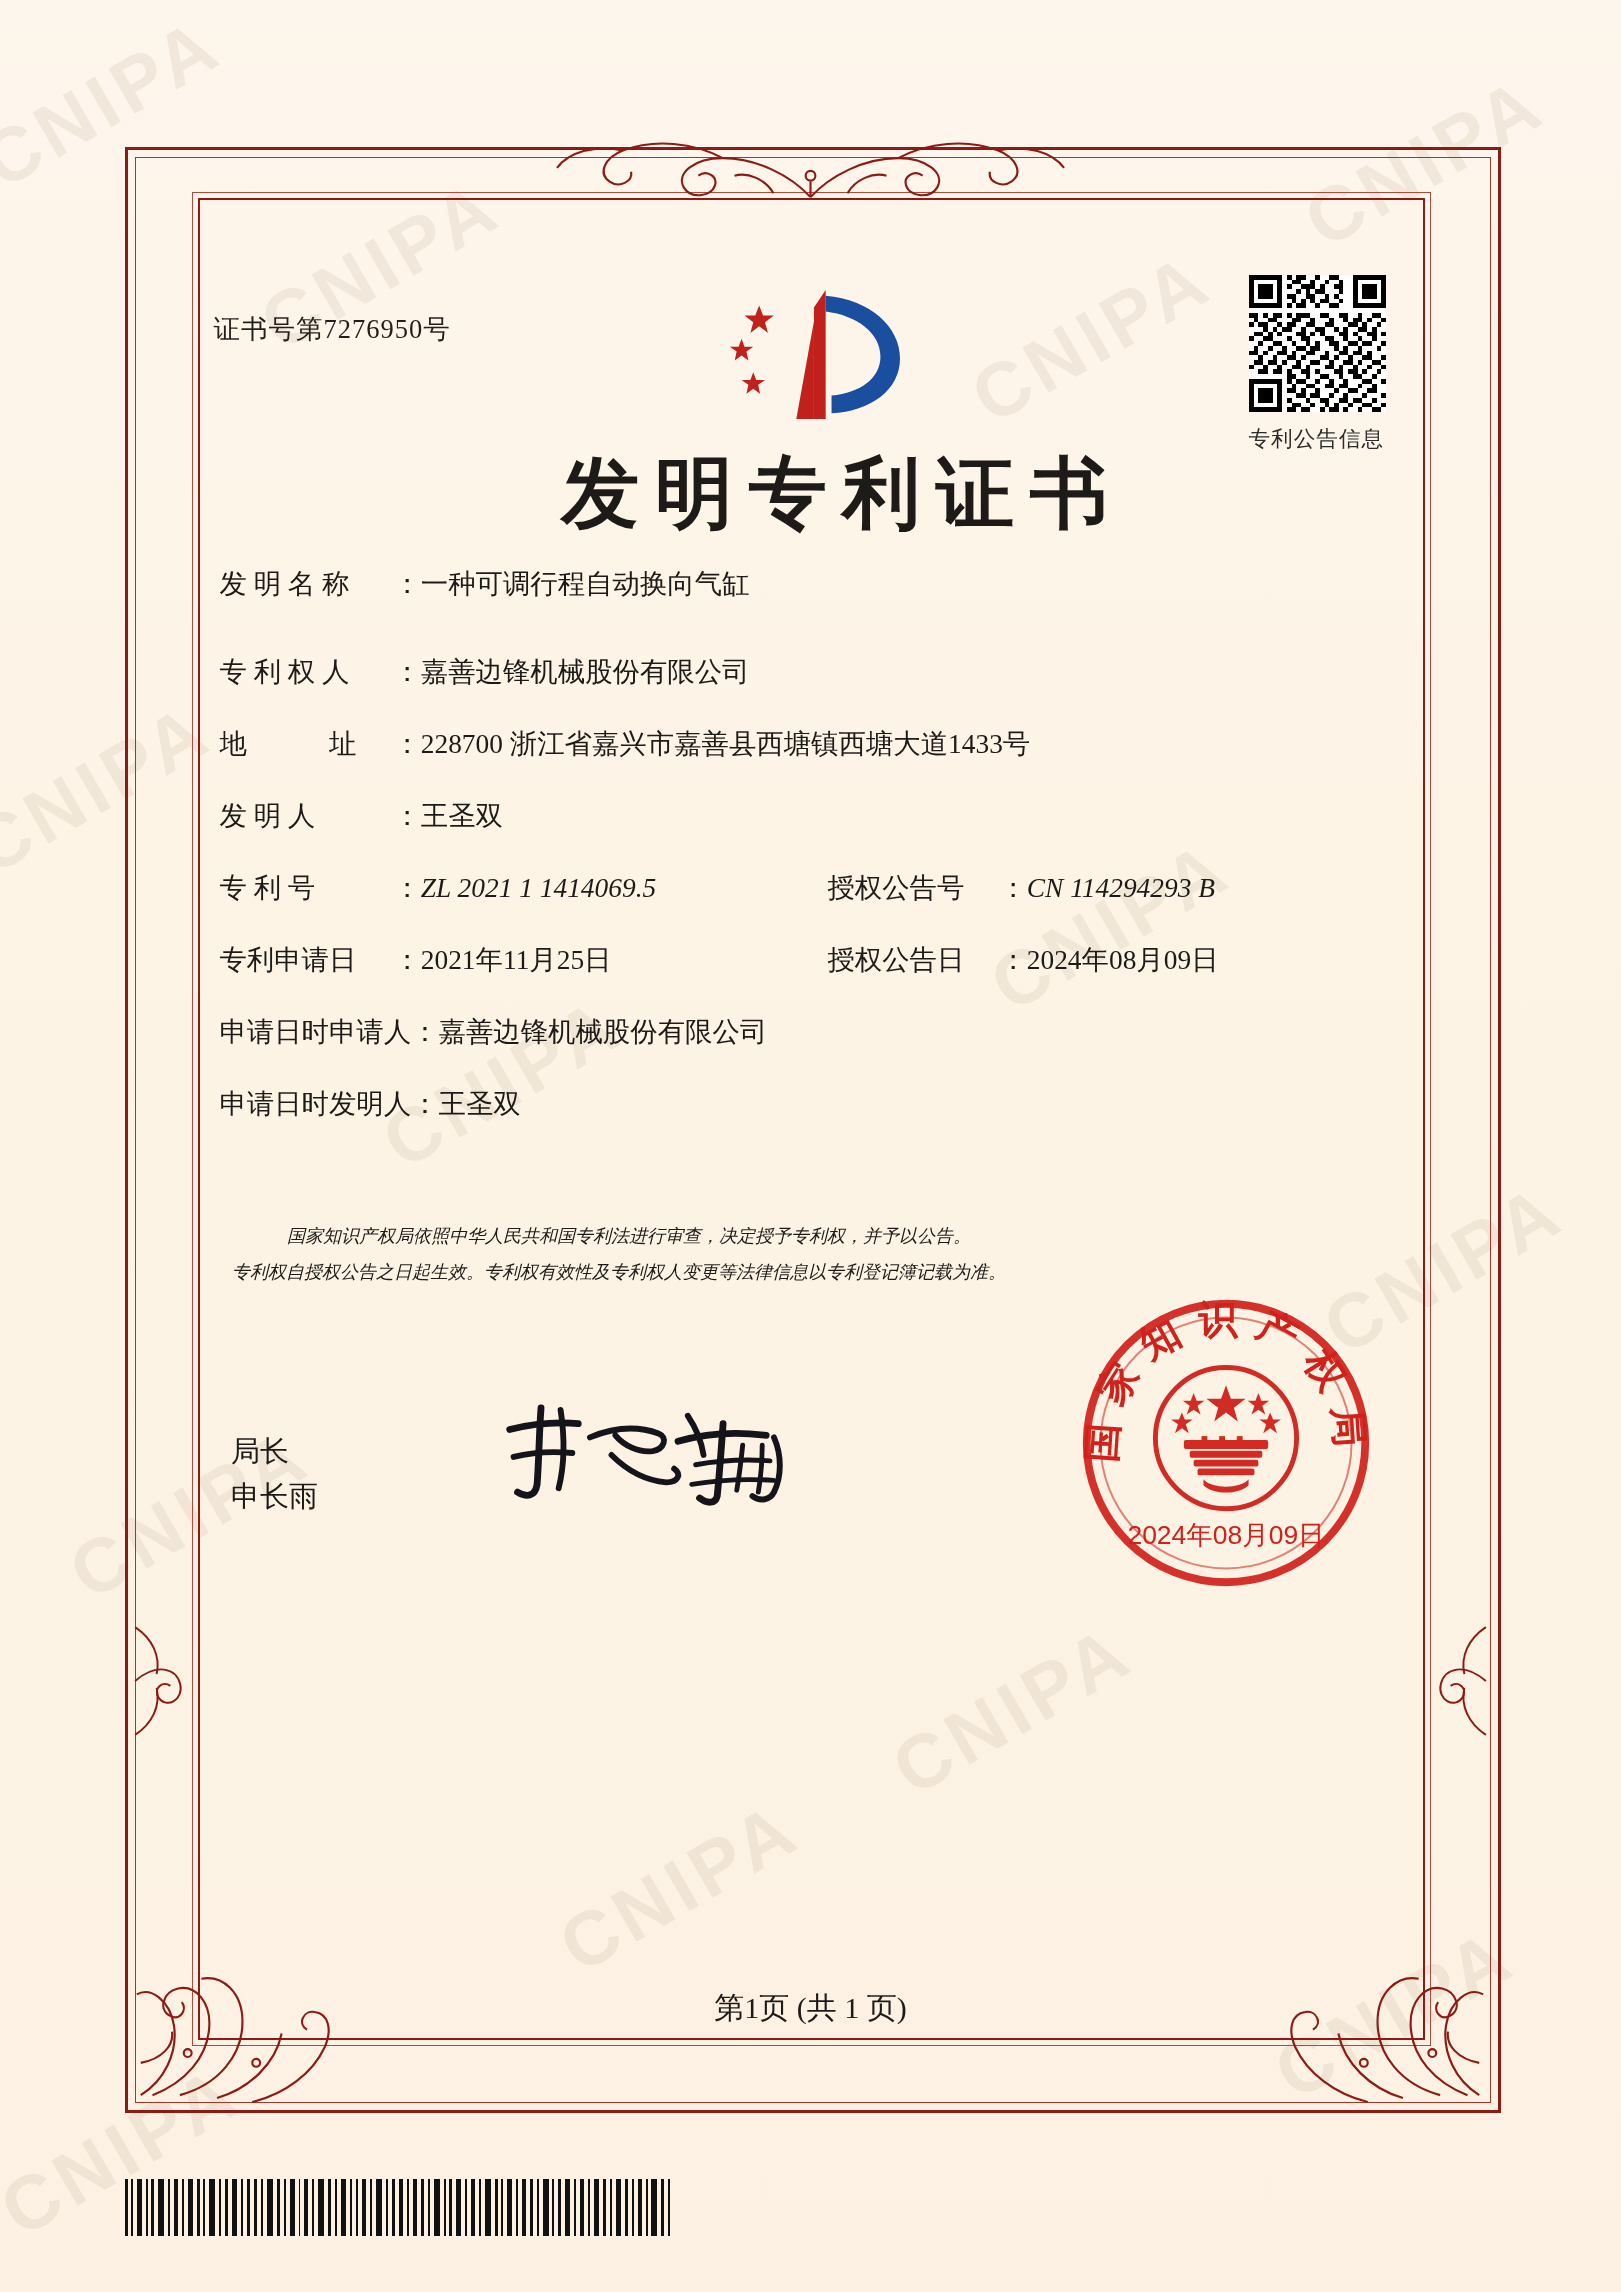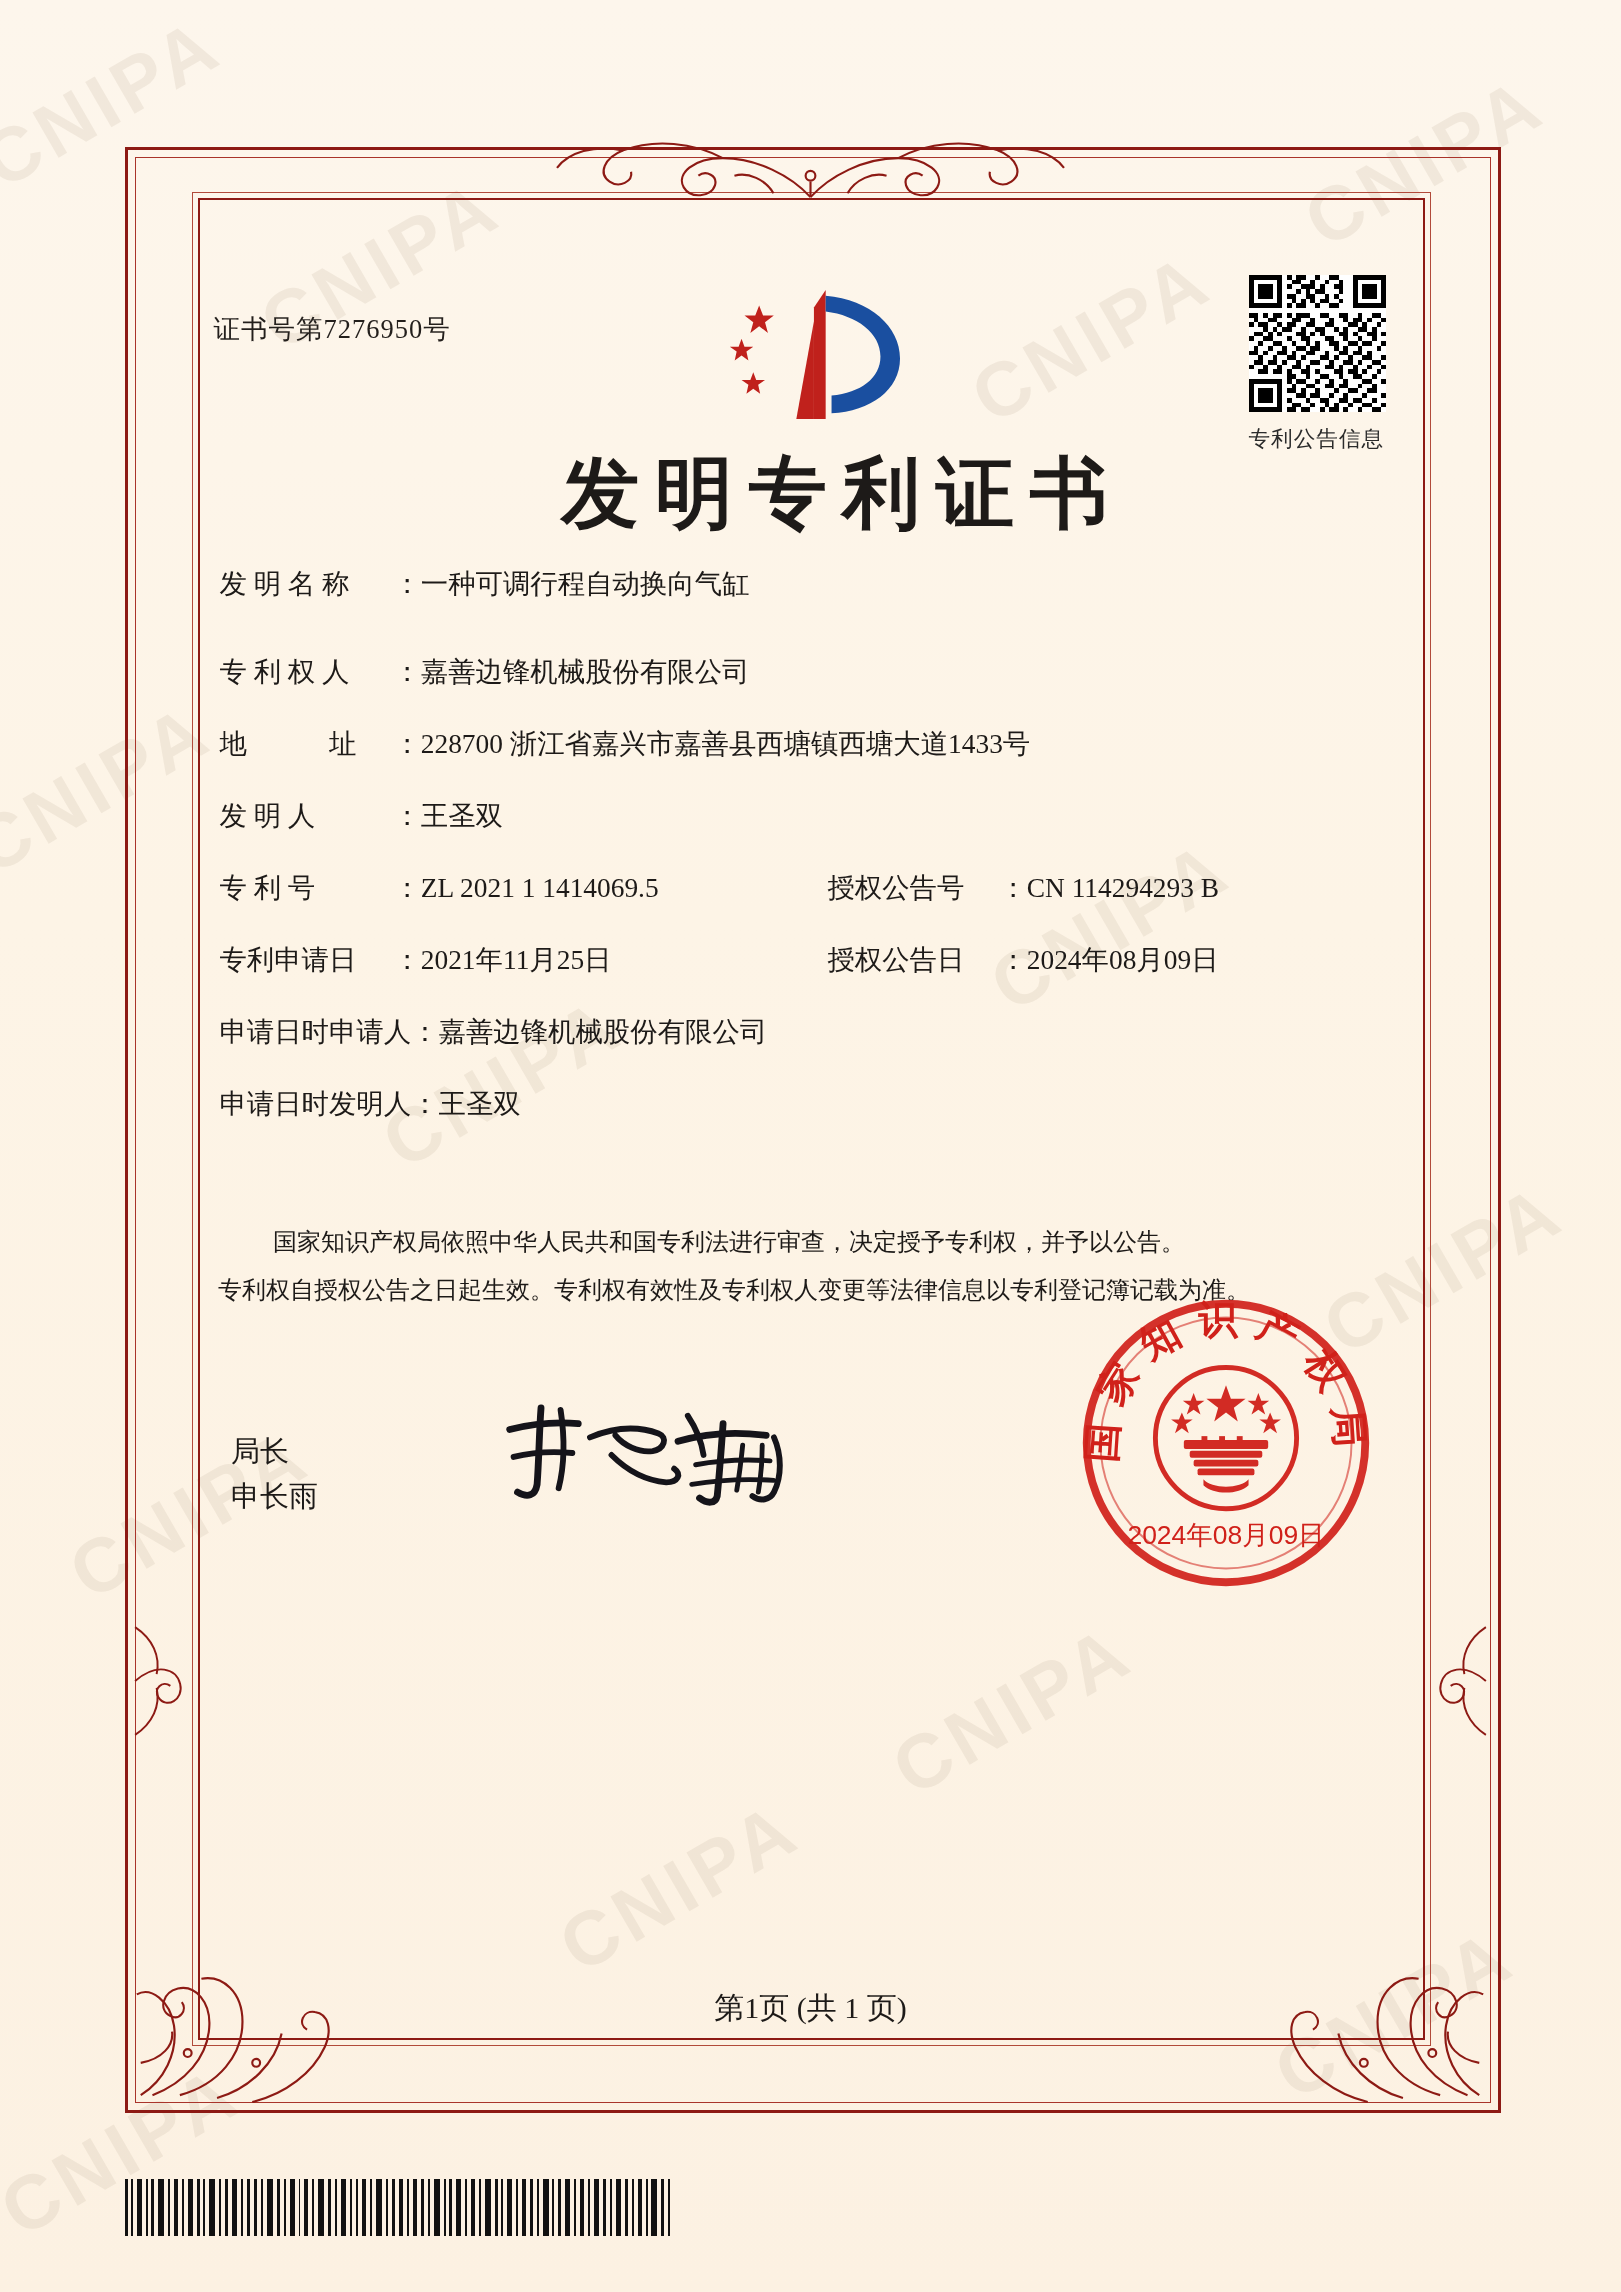--- a/index.html
+++ b/index.html
@@ -174,31 +174,33 @@
   .frow.two-col .col-right {
     flex: 1 1 auto;
     display: flex;
   }
   .col-right .flabel {
     flex: 0 0 172px;
     display: block;
   }
   .mono {
     font-family: "Liberation Serif", serif;
+    font-style: italic;
   }
   
   .statement {
     position: absolute;
     top: 990px;
-    left: 26px;
+    left: 40px;
     width: 1181px;
-    font-size: 24px;
+    font-size: 18px;
     line-height: 2.0;
     color: #1d1a18;
     text-align: justify;
+    font-style: italic;
   }
   .statement .indent {
     text-indent: 55px;
     display: block;
   }
   
   .sig-block {
     position: absolute;
     left: 39px;
     top: 1201px;

